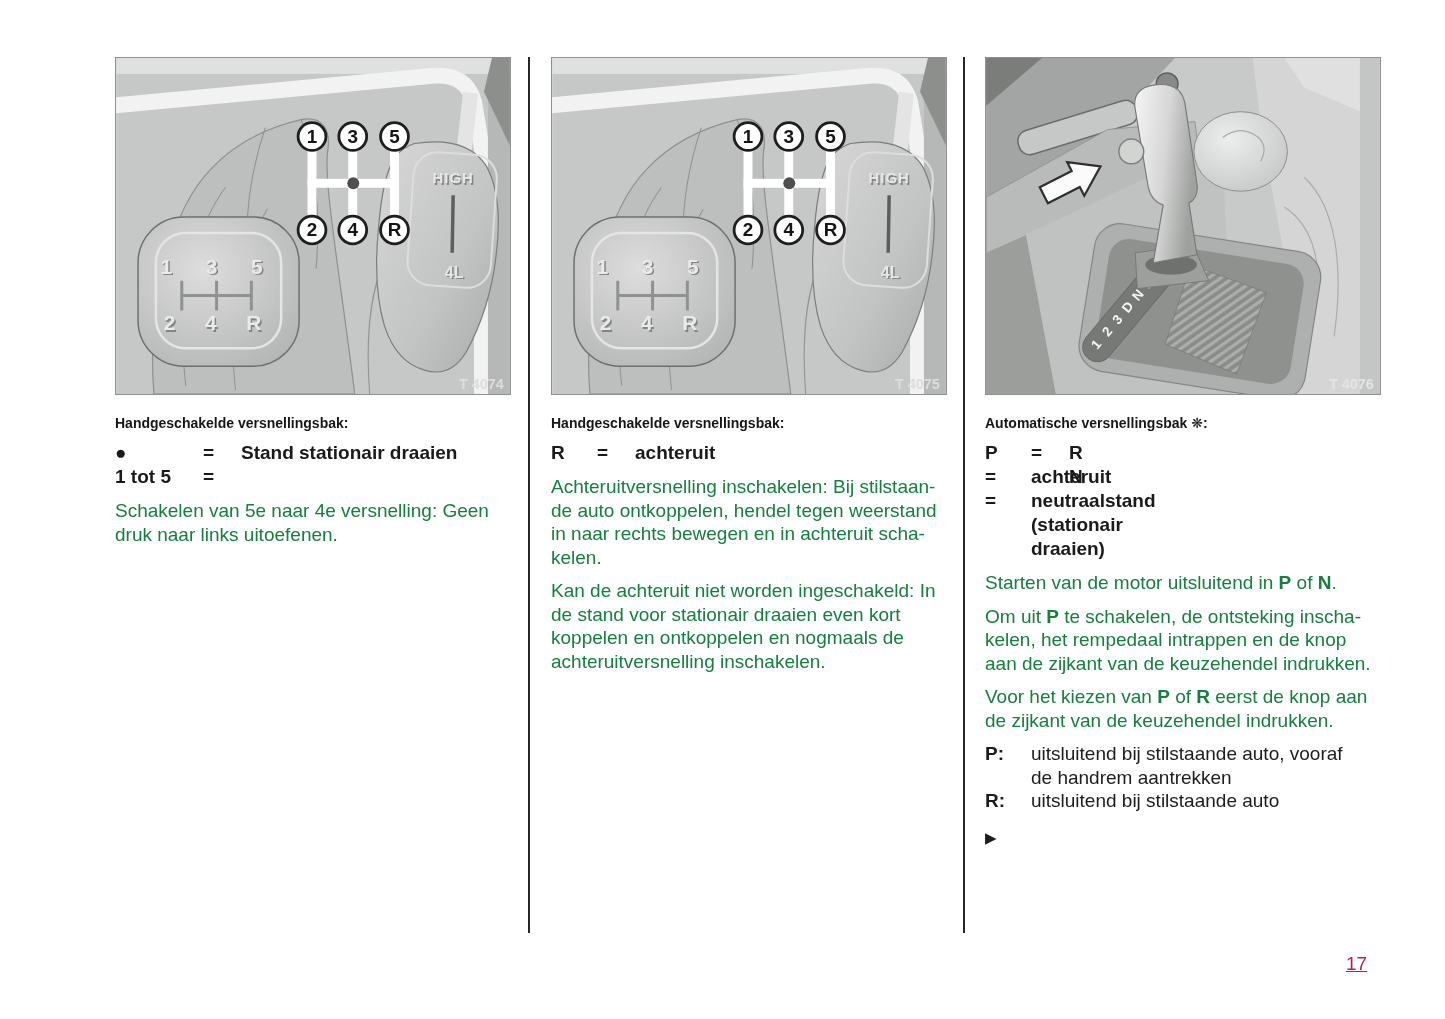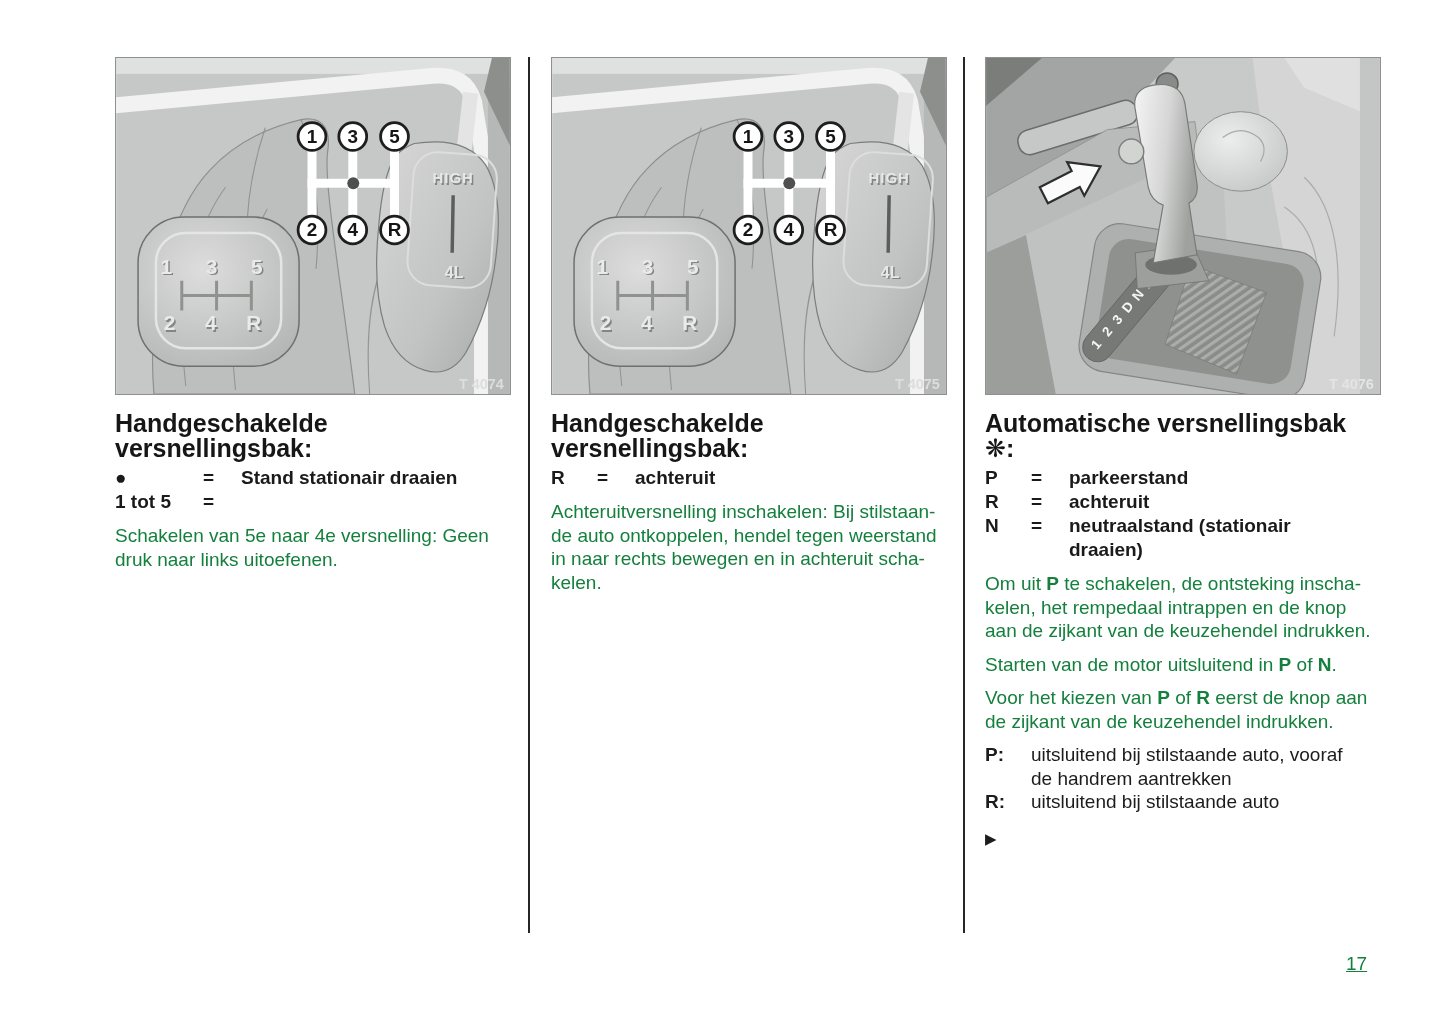--- a/index.html
+++ b/index.html
@@ -2,33 +2,33 @@
 <html><head>
 <meta charset="utf-8">
 <style>
   html,body{margin:0;padding:0;background:#ffffff;}
   .sheet{position:relative;width:1445px;height:1019px;background:#ffffff;overflow:hidden;
          font-family:"Liberation Sans","DejaVu Sans",sans-serif;color:#1c1c1c;}
   .vrule{position:absolute;top:57px;height:876px;width:2px;background:#262626;}
   .col{position:absolute;top:57px;width:396px;}
   .fig{width:396px;height:338px;border:1px solid #8f918f;box-sizing:border-box;margin:0;padding:0;}
   .fig svg{display:block;}
-  h2.hd{font-size:25px;line-height:25px;font-weight:bold;margin:16px 0 0 0;color:#161616;}
+  h2.hd{font-size:14px;line-height:25px;font-weight:bold;margin:16px 0 0 0;color:#161616;}
   .legend{margin-top:5px;display:grid;font-weight:bold;font-size:19px;line-height:24px;color:#1a1a1a;}
   .legend.wide{grid-template-columns:88px 38px 1fr;}
   .legend.narrow{grid-template-columns:46px 38px 1fr;}
   .legend .val{white-space:pre-line;}
   p.body{font-size:19px;line-height:23.5px;margin:10px 0 0 0;white-space:pre-line;color:#15803d;}
   p.body .bb{font-weight:bold;}
   .defs{margin-top:10px;display:grid;grid-template-columns:46px 1fr;font-size:19px;line-height:23.5px;}
   .defs .term{font-weight:bold;}
   .defs .dtext{white-space:pre-line;}
   .note{margin-top:13px;display:flex;gap:9px;font-size:19px;line-height:23px;align-items:baseline;}
   .note-arrow{font-size:15px;}
-  .page-num{position:absolute;left:1346px;top:953px;font-size:19px;color:#15803d;text-decoration:underline;}
+  .page-num{position:absolute;left:1346px;top:953px;font-size:19px;color:#be185d;text-decoration:underline;}
   .embT{font-weight:bold;text-shadow:1.5px 1.5px 0 #838583;}
 </style>
 </head>
 <body>
 
 <main class="sheet">
 
   <section class="col" style="left:115px">
     <figure class="fig">
       <svg width="394" height="336" viewBox="0 0 396 338">
@@ -182,20 +182,24 @@
     <h2 class="hd">Handgeschakelde versnellingsbak:</h2>
     <div class="legend narrow">
       <span class="sym">R</span>
       <span class="eq">=</span>
       <span class="val">achteruit</span>
     </div>
     <p class="body">Achteruitversnelling inschakelen: Bij stilstaan-
 de auto ontkoppelen, hendel tegen weerstand
 in naar rechts bewegen en in achteruit scha-
 kelen.</p>
+    <p class="body">Kan de achteruit niet worden ingeschakeld: In
+de stand voor stationair draaien even kort
+koppelen en ontkoppelen en nogmaals de
+achteruitversnelling inschakelen.</p>
   </section>
 
   <div class="vrule" style="left:963px"></div>
 
   <section class="col" style="left:985px">
     <figure class="fig">
       <svg width="394" height="336" viewBox="0 0 396 338">
         <defs>
           <linearGradient id="f3lev" x1="0" y1="0" x2="1" y2="0.3">
             <stop offset="0" stop-color="#f5f5f5"></stop>
@@ -259,33 +263,32 @@
         <g transform="translate(58,138) rotate(-27)">
           <polygon points="0,-9 36,-9 36,-19 64,0 36,19 36,9 0,9" fill="#fbfbfb" stroke="#2e2e2e" stroke-width="2.2"></polygon>
         </g>
         <text x="390" y="333" font-size="14.5" fill="#e3e4e3" text-anchor="end" font-weight="bold">T 4076</text>
       </svg>
     </figure>
     <h2 class="hd">Automatische versnellingsbak ❋:</h2>
     <div class="legend narrow">
       <span class="sym">P</span>
       <span class="eq">=</span>
-      <span class="val">parkeerstand</span>
       <span class="sym">R</span>
       <span class="eq">=</span>
       <span class="val">achteruit</span>
       <span class="sym">N</span>
       <span class="eq">=</span>
       <span class="val">neutraalstand (stationair
 draaien)</span>
     </div>
+    <p class="body"><span>Starten van de motor uitsluitend in </span><span class="bb">P</span><span> of </span><span class="bb">N</span><span>.</span></p>
     <p class="body"><span>Om uit </span><span class="bb">P</span><span> te schakelen, de ontsteking inscha-
 kelen, het rempedaal intrappen en de knop
 aan de zijkant van de keuzehendel indrukken.</span></p>
-    <p class="body"><span>Starten van de motor uitsluitend in </span><span class="bb">P</span><span> of </span><span class="bb">N</span><span>.</span></p>
     <p class="body"><span>Voor het kiezen van </span><span class="bb">P</span><span> of </span><span class="bb">R</span><span> eerst de knop aan
 de zijkant van de keuzehendel indrukken.</span></p>
     <div class="defs">
       <span class="term">P:</span>
       <span class="dtext">uitsluitend bij stilstaande auto, vooraf
 de handrem aantrekken</span>
       <span class="term">R:</span>
       <span class="dtext">uitsluitend bij stilstaande auto</span>
     </div>
     <p class="note">

